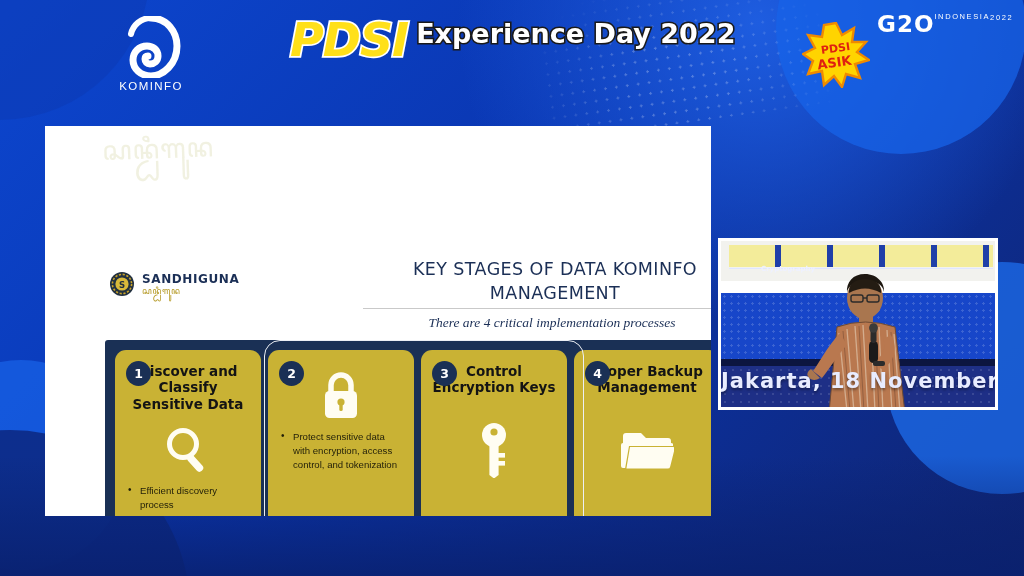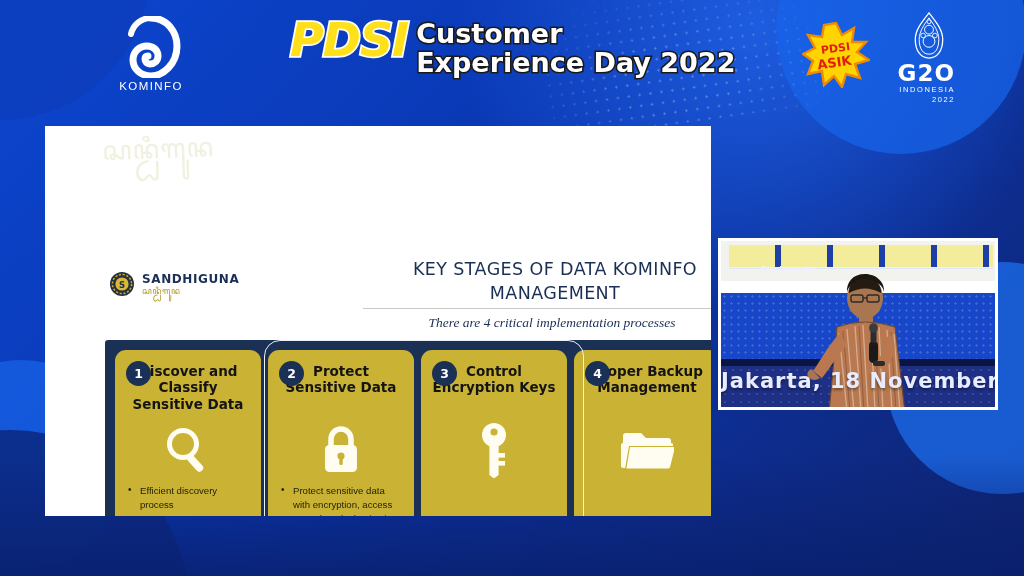--- a/index.html
+++ b/index.html
@@ -66,21 +66,21 @@
   .title-line {
     font-family: "DejaVu Sans", sans-serif;
     font-size: 27px; font-weight: 700; color: #ffffff; line-height: 1.08;
     -webkit-text-stroke: 3.2px #1a1a1a;
     paint-order: stroke fill;
     white-space: nowrap;
   }
 
   .asik { position: absolute; left: 802px; top: 22px; width: 68px; height: 66px; }
   .g20  { position: absolute; left: 877px; top: 12px; width: 78px; height: 92px;
-          display: flex; flex-direction: column; align-items: flex-end; }
+          display: flex; flex-direction: row; align-items: flex-start; }
   .g20-text { color: #fff; font-family: "DejaVu Sans", sans-serif; font-weight: 700;
               font-size: 23px; letter-spacing: 1px; line-height: 1; margin-top: 1px; }
   .g20-sub  { color: #fff; font-size: 7.5px; letter-spacing: 1.6px; margin-top: 0; }
   .g20-yr   { color: #fff; font-size: 7.5px; letter-spacing: 1.6px; margin-top: 1px; }
 
   
   .slide {
     position: absolute; left: 45px; top: 126px; width: 666px; height: 390px;
     background: #ffffff; overflow: hidden;
   }
@@ -202,21 +202,20 @@
       <path d="M30 2 C46 2 56 16 56 30 C56 48 42 60 30 60 C20 60 12 53 12 44 C12 36 18 30 26 30 C32 30 37 34 37 40 C37 45 33 48 29 48 C26 48 24 46 24 43 C24 41 25 40 27 40" fill="none" stroke="#ffffff" stroke-width="7" stroke-linecap="round"></path>
       <path d="M30 2 C20 2 12 9 10 18" fill="none" stroke="#ffffff" stroke-width="6" stroke-linecap="round"></path>
     </svg>
     <div class="kominfo-text">KOMINFO</div>
   </div>
 
   <div class="title-block">
     <div class="title-row">
       <div class="title-pdsi">PDSI</div>
       <div class="title-lines">
-        <div class="title-line">Customer</div>
         <div class="title-line">Experience Day 2022</div>
       </div>
     </div>
   </div>
 
   <svg class="asik" viewBox="0 0 68 66">
     <polygon points="34,1 40,13 52,6 50,20 64,20 55,30 67,38 53,42 58,56 44,52 40,65 32,54 22,63 20,49 6,52 11,39 1,32 13,26 6,13 20,15 22,3" fill="#ffd400" stroke="#f08a00" stroke-width="2.4"></polygon>
     <text x="34" y="30" text-anchor="middle" font-family="DejaVu Sans, sans-serif" font-size="11" font-weight="bold" fill="#e02010" transform="rotate(-8 34 30)">PDSI</text>
     <text x="33" y="45" text-anchor="middle" font-family="DejaVu Sans, sans-serif" font-size="13" font-weight="bold" fill="#e02010" transform="rotate(-8 33 45)">ASIK</text>
   </svg>
@@ -272,21 +271,20 @@
         </div>
         <ul class="card-bullets">
           <li>Efficient discovery process</li>
           <li>Sensitive data classification</li>
 
         </ul>
       </div>
 
       <div class="card">
         <div class="card-num">2</div>
-        <div class="card-title">Protect Sensitive Data</div>
         <div class="card-icon">
           <svg width="46" height="52" viewBox="0 0 46 52">
             <path d="M13 22 V15 a10 10 0 0 1 20 0 v7" fill="none" stroke="#fffdf2" stroke-width="5.5"></path>
             <rect x="7" y="21" width="32" height="27" rx="4.5" fill="#fffdf2"></rect>
             <circle cx="23" cy="32" r="3.6" fill="#c9b234"></circle>
             <rect x="21.3" y="33" width="3.4" height="8" rx="1.6" fill="#c9b234"></rect>
           </svg>
         </div>
         <ul class="card-bullets">
           <li>Protect sensitive data with encryption, access control, and tokenization</li>

